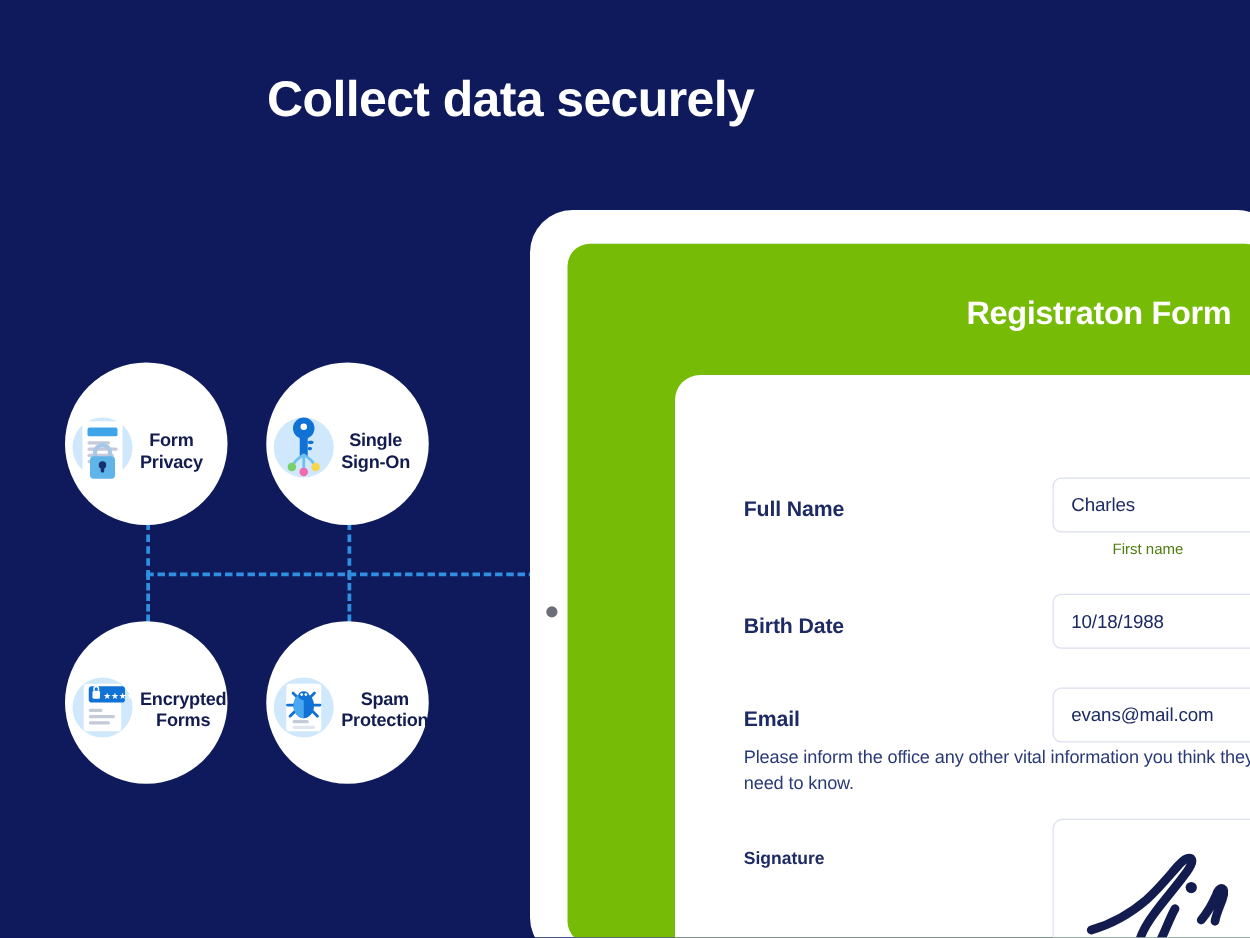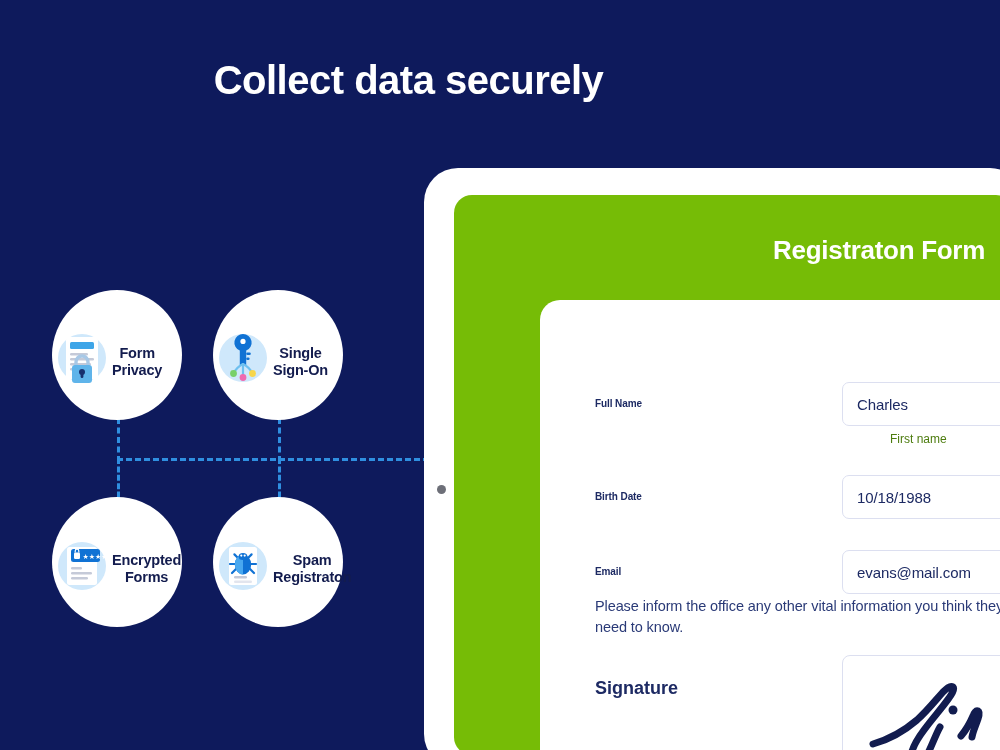--- a/index.html
+++ b/index.html
@@ -122,21 +122,21 @@
   
   .frow {
     position: absolute;
     left: 0; width: 520px;
     height: 56px;
   }
   .flabel-txt {
     position: absolute;
     left: 55px; top: 16px;
     color: #1d2a63;
-    font-size: 10px;
+    font-size: 17px;
     font-weight: bold;
     letter-spacing: -0.1px;
   }
   .finput {
     position: absolute;
     left: 302px; top: 0;
     width: 260px; height: 44px;
     box-sizing: border-box;
     border: 1.5px solid #dcdff0;
     border-radius: 7px;
@@ -161,21 +161,21 @@
     width: 470px;
     color: #2a3a77;
     font-size: 14.5px;
     line-height: 1.45;
     letter-spacing: -0.1px;
   }
   #sig-label {
     position: absolute;
     left: 55px; top: 378px;
     color: #1d2a63;
-    font-size: 18px;
+    font-size: 14px;
     font-weight: bold;
   }
   #sig-box {
     position: absolute;
     left: 302px; top: 355px;
     width: 260px; height: 120px;
     box-sizing: border-box;
     border: 1.5px solid #dcdff0;
     border-top-left-radius: 8px;
     border-top-right-radius: 8px;
@@ -266,21 +266,21 @@
         <ellipse cx="30" cy="25.5" rx="8.2" ry="10" fill="#1072d4"></ellipse>
         <path d="M30 15.5a8.2 10 0 0 0-8.2 10 8.2 10 0 0 0 8.2 10z" fill="#49a8ef"></path>
         <ellipse cx="30" cy="17.5" rx="4.4" ry="3.6" fill="#1072d4"></ellipse>
         <circle cx="28.3" cy="16.6" r="1.1" fill="#ffffff"></circle>
         <circle cx="31.7" cy="16.6" r="1.1" fill="#ffffff"></circle>
         <rect x="21" y="37" width="13" height="2.6" rx="1.3" fill="#c5cad8"></rect>
         <rect x="21" y="41.5" width="18" height="2.6" rx="1.3" fill="#e2e5ee"></rect>
       </svg>
     </span>
     <span class="flabel">Spam
-Registraton</span>
+Protection</span>
   </div>
 
   <div id="tablet">
     <div id="camera-dot"></div>
 
     <div id="screen">
       <div id="form-title">Registraton Form</div>
 
       <div id="card">
 

